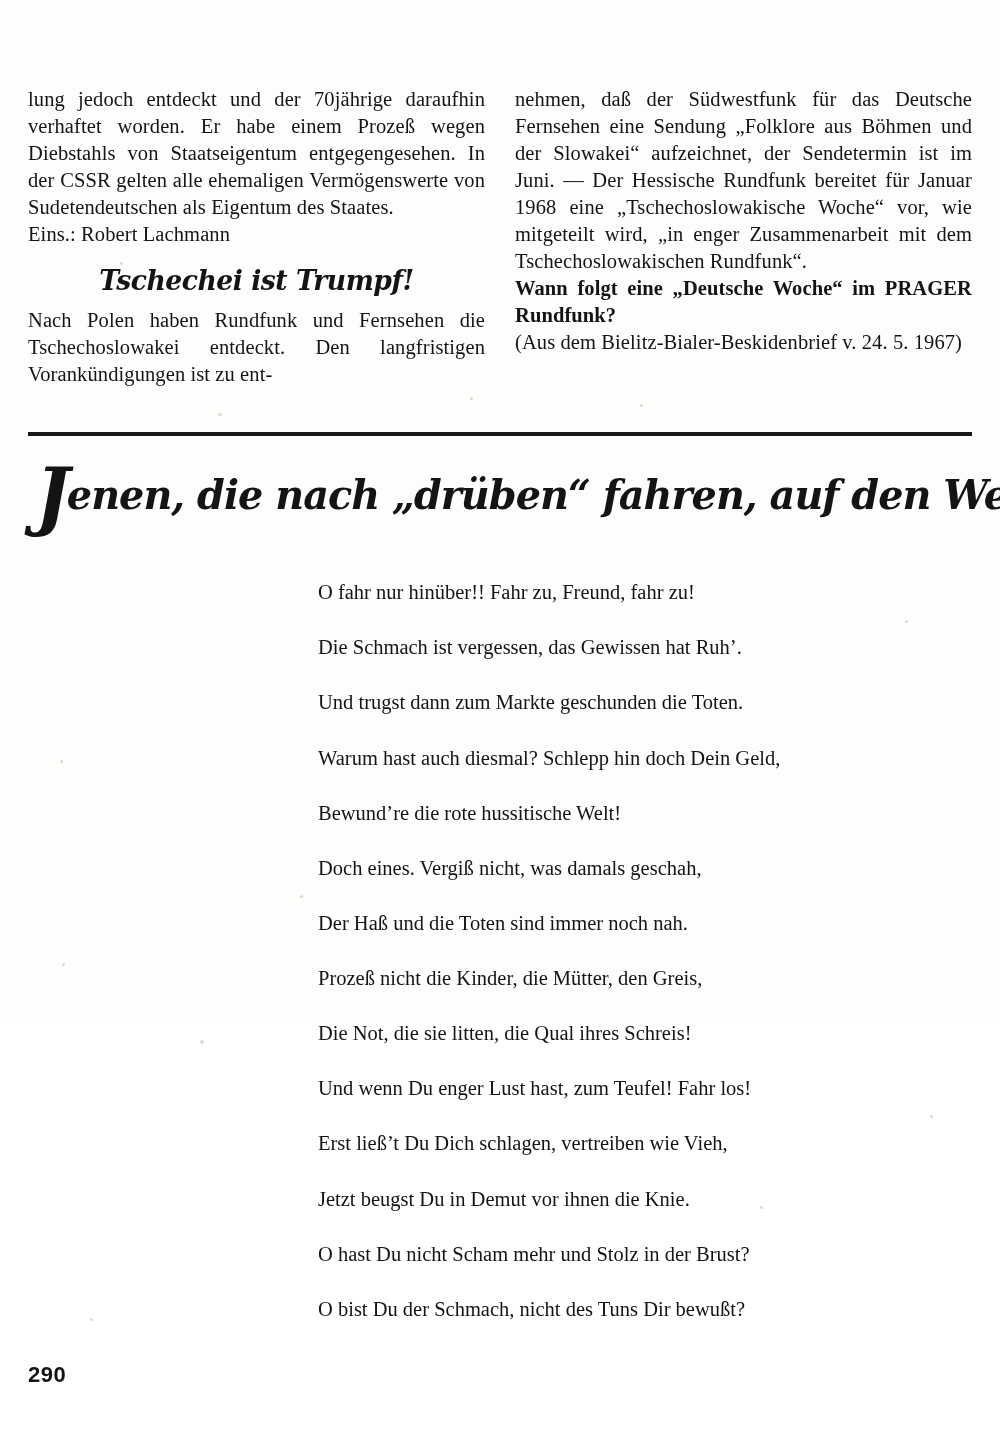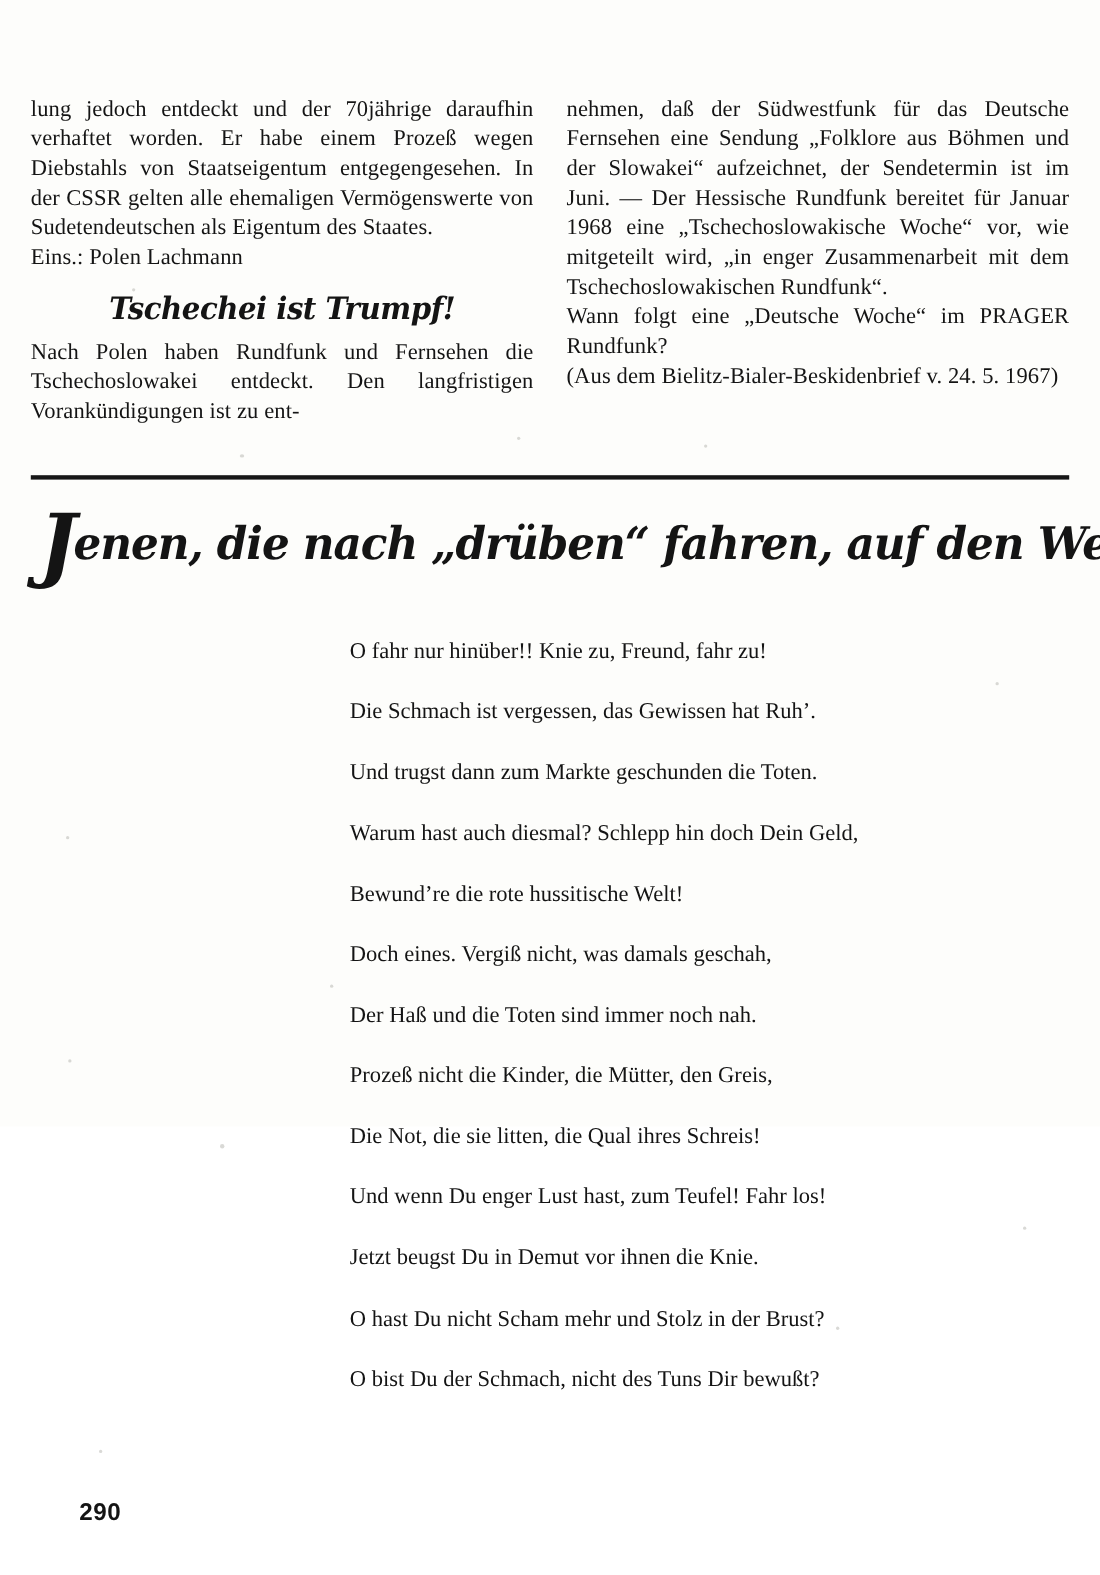--- a/index.html
+++ b/index.html
@@ -63,21 +63,21 @@
     font-family: "DejaVu Serif", serif;
     font-weight: bold;
     font-style: italic;
     font-size: 28px;
     text-align: center;
     margin: 16px 0 10px 0;
     letter-spacing: -0.5px;
     transform: scaleX(0.95);
   }
   .bold-q {
-    font-weight: normal;
+    font-weight: bold;
   }
   .src {
     margin-top: 2px;
   }
 
   
   .rule {
     height: 4px;
     background: #171717;
     margin: 0;
@@ -119,21 +119,20 @@
   }
 
   .folio {
     position: absolute;
     left: 28px;
     top: 1362px;
     font-size: 22px;
     font-family: "Liberation Sans", sans-serif;
     font-weight: bold;
     letter-spacing: .5px;
-    margin-left: 44px;
   }
 </style>
 </head>
 <body>
 
 <div class="page">
 
   <div class="speck" style="left:120px;top:262px;width:3px;height:3px;"></div>
   <div class="speck" style="left:218px;top:413px;width:4px;height:3px;"></div>
   <div class="speck" style="left:470px;top:397px;width:3px;height:3px;"></div>
@@ -146,48 +145,49 @@
   <div class="speck" style="left:62px;top:963px;width:3px;height:3px;"></div>
   <div class="speck" style="left:760px;top:1206px;width:3px;height:3px;"></div>
   <div class="speck" style="left:300px;top:895px;width:3px;height:3px;"></div>
 
   <div class="content">
 
     <div class="cols">
 
       <div class="col">
         <p>lung jedoch entdeckt und der 70jährige daraufhin verhaftet worden. Er habe einem Prozeß wegen Diebstahls von Staatseigentum entgegengesehen. In der CSSR gelten alle ehemaligen Vermögenswerte von Sudetendeutschen als Eigentum des Staates.</p>
-        <p class="sig-right">Eins.: Polen Lachmann</p>
+        <p class="sig-right">Eins.: Robert Lachmann</p>
         <div class="headline-fraktur">Tschechei ist Trumpf!</div>
         <p>Nach Polen haben Rundfunk und Fernsehen die Tschechoslowakei entdeckt. Den langfristigen Vorankündigungen ist zu ent-</p>
       </div>
 
       <div class="col">
         <p>nehmen, daß der Südwestfunk für das Deutsche Fernsehen eine Sendung „Folklore aus Böhmen und der Slowakei“ aufzeichnet, der Sendetermin ist im Juni. — Der Hessische Rundfunk bereitet für Januar 1968 eine „Tschechoslowakische Woche“ vor, wie mitgeteilt wird, „in enger Zusammenarbeit mit dem Tschechoslowakischen Rundfunk“.</p>
         <p class="bold-q">Wann folgt eine „Deutsche Woche“ im PRAGER Rundfunk?</p>
         <p class="src">(Aus dem Bielitz-Bialer-Beskidenbrief v. 24. 5. 1967)</p>
       </div>
 
     </div>
 
     <div class="rule rule-top"></div>
 
     <div class="big-title"><span class="dropcap">J</span><span>enen, die nach „drüben“ fahren, auf den Weg!</span></div>
 
     <div class="poem">
-      <div class="poem-line">O fahr nur hinüber!! Knie zu, Freund, fahr zu!</div>
+      <div class="poem-line">O fahr nur hinüber!! Fahr zu, Freund, fahr zu!</div>
       <div class="poem-line">Die Schmach ist vergessen, das Gewissen hat Ruh’.</div>
       <div class="poem-line">Und trugst dann zum Markte geschunden die Toten.</div>
       <div class="poem-line">Warum hast auch diesmal? Schlepp hin doch Dein Geld,</div>
       <div class="poem-line">Bewund’re die rote hussitische Welt!</div>
       <div class="poem-line">Doch eines. Vergiß nicht, was damals geschah,</div>
       <div class="poem-line">Der Haß und die Toten sind immer noch nah.</div>
       <div class="poem-line">Prozeß nicht die Kinder, die Mütter, den Greis,</div>
       <div class="poem-line">Die Not, die sie litten, die Qual ihres Schreis!</div>
       <div class="poem-line">Und wenn Du enger Lust hast, zum Teufel! Fahr los!</div>
+      <div class="poem-line">Erst ließ’t Du Dich schlagen, vertreiben wie Vieh,</div>
       <div class="poem-line">Jetzt beugst Du in Demut vor ihnen die Knie.</div>
       <div class="poem-line">O hast Du nicht Scham mehr und Stolz in der Brust?</div>
       <div class="poem-line">O bist Du der Schmach, nicht des Tuns Dir bewußt?</div>
       
       
       
       
       
       
       

